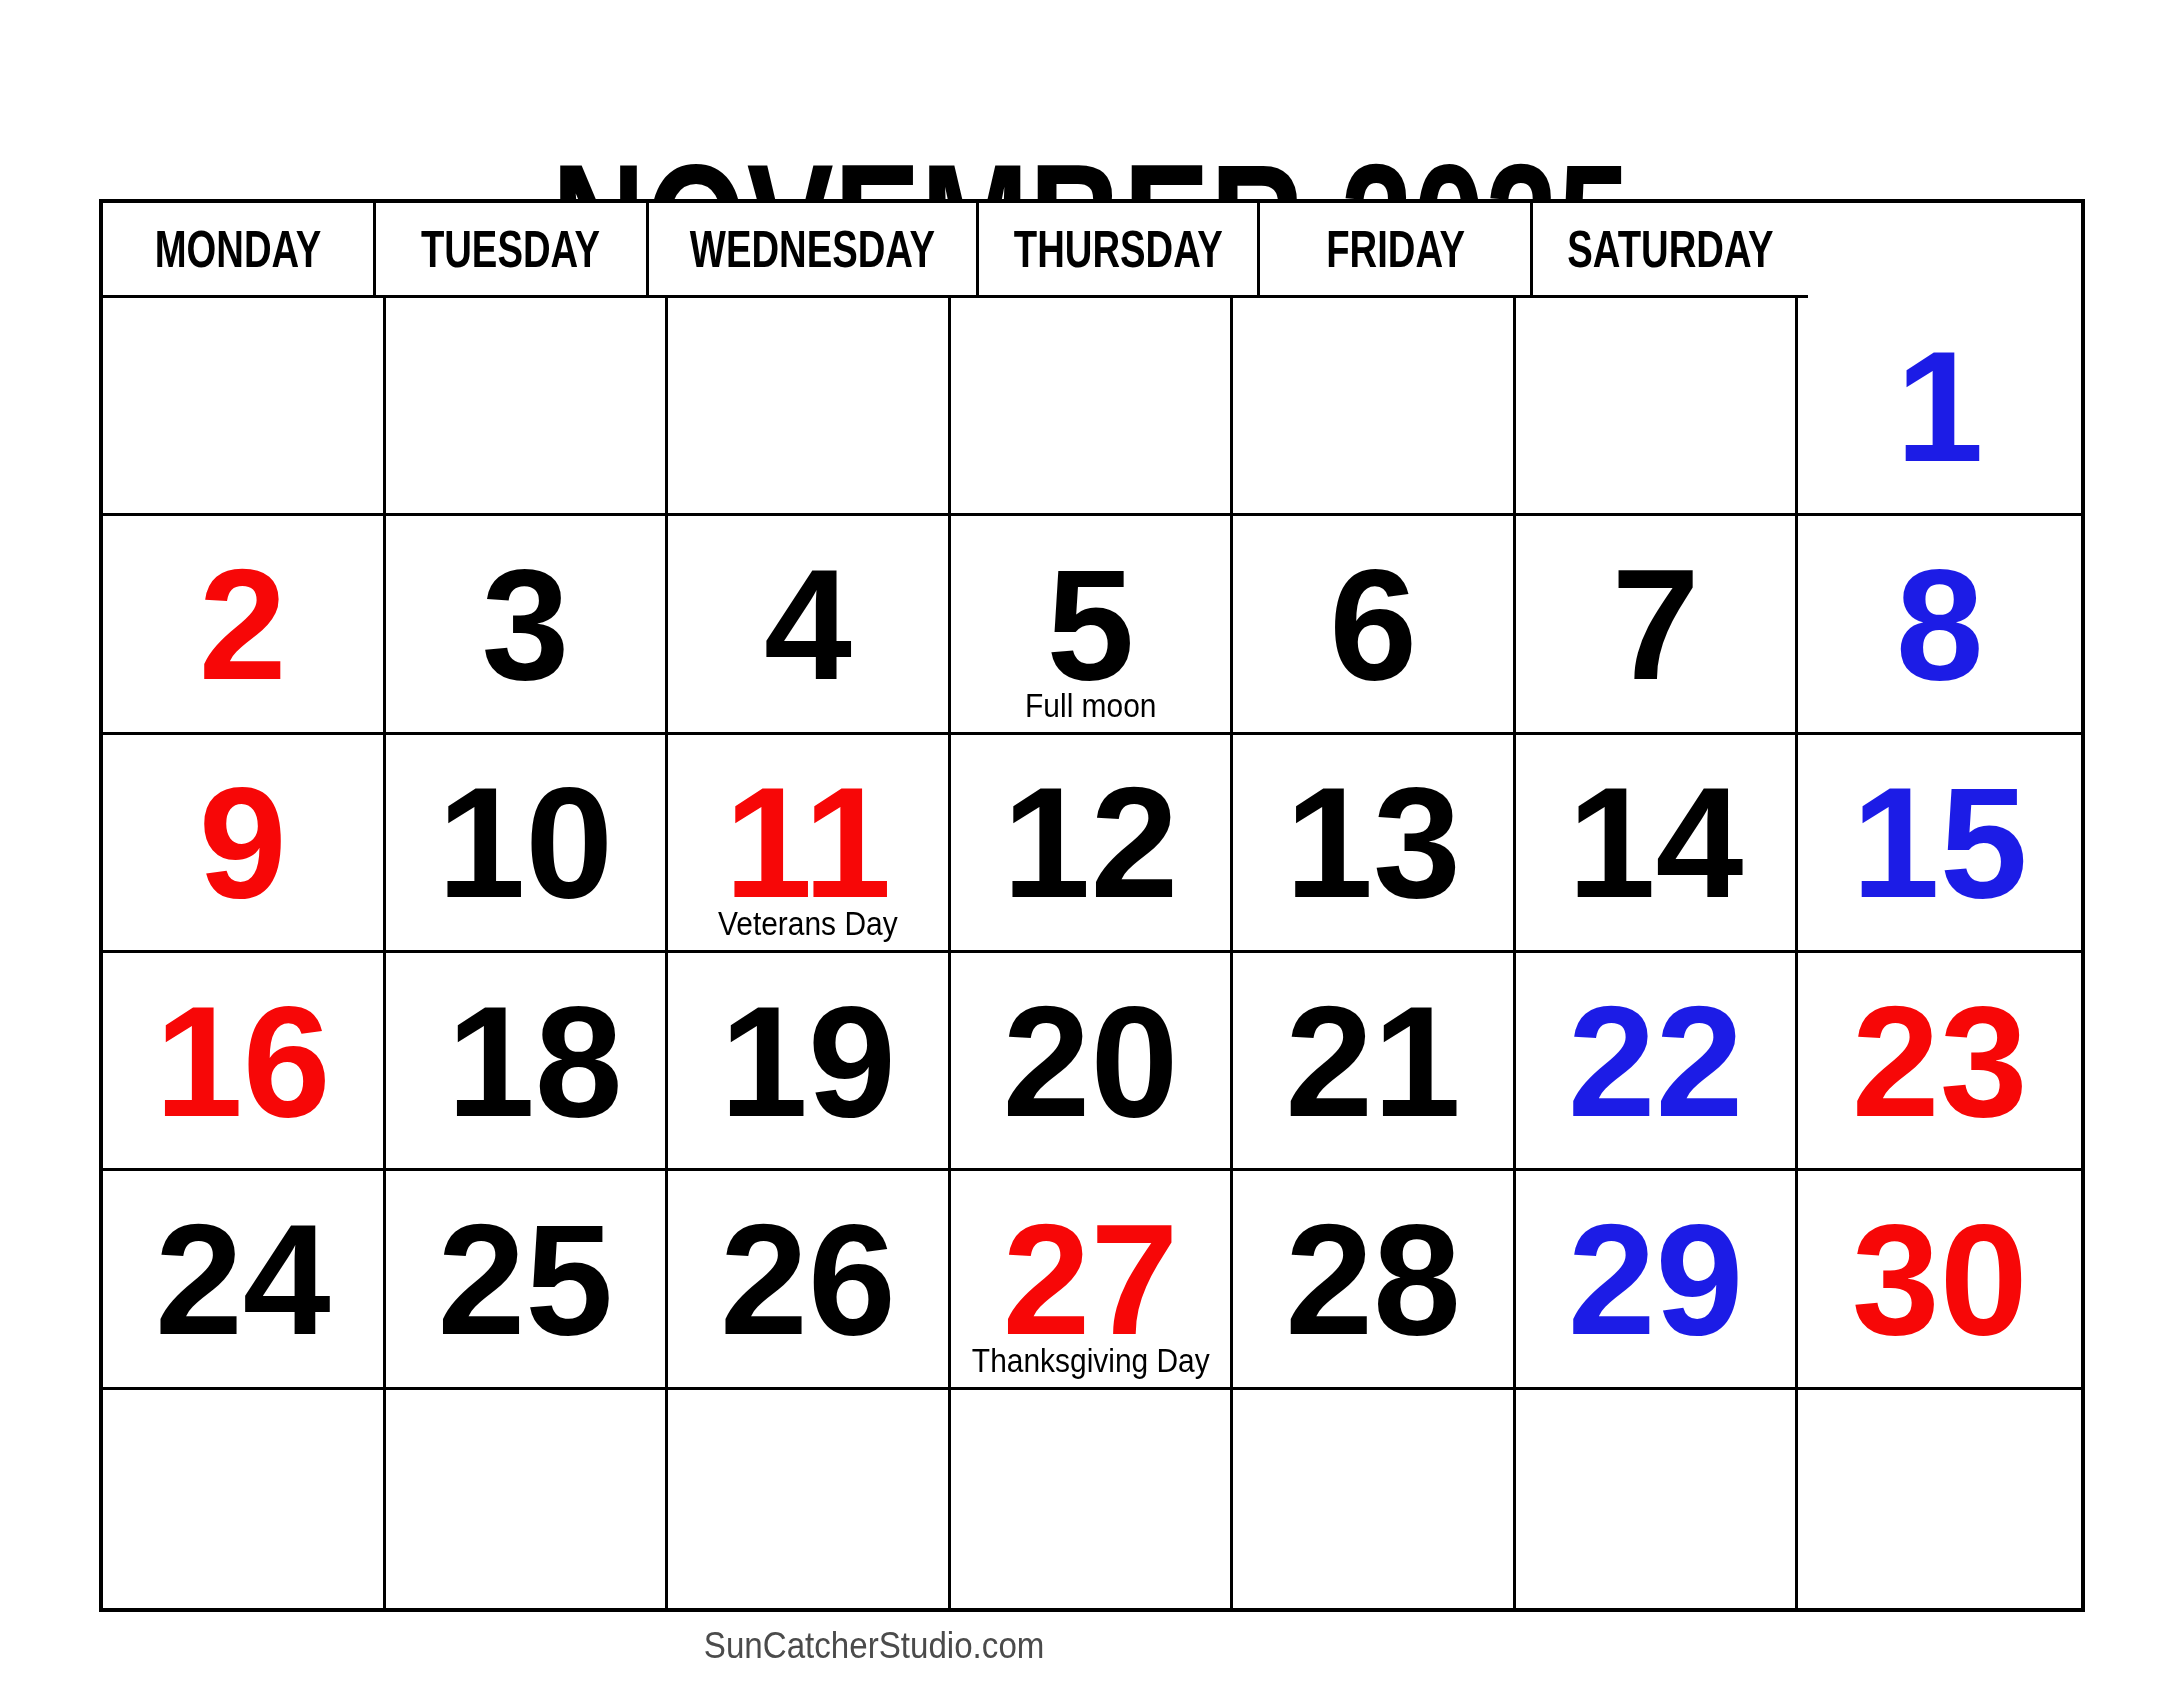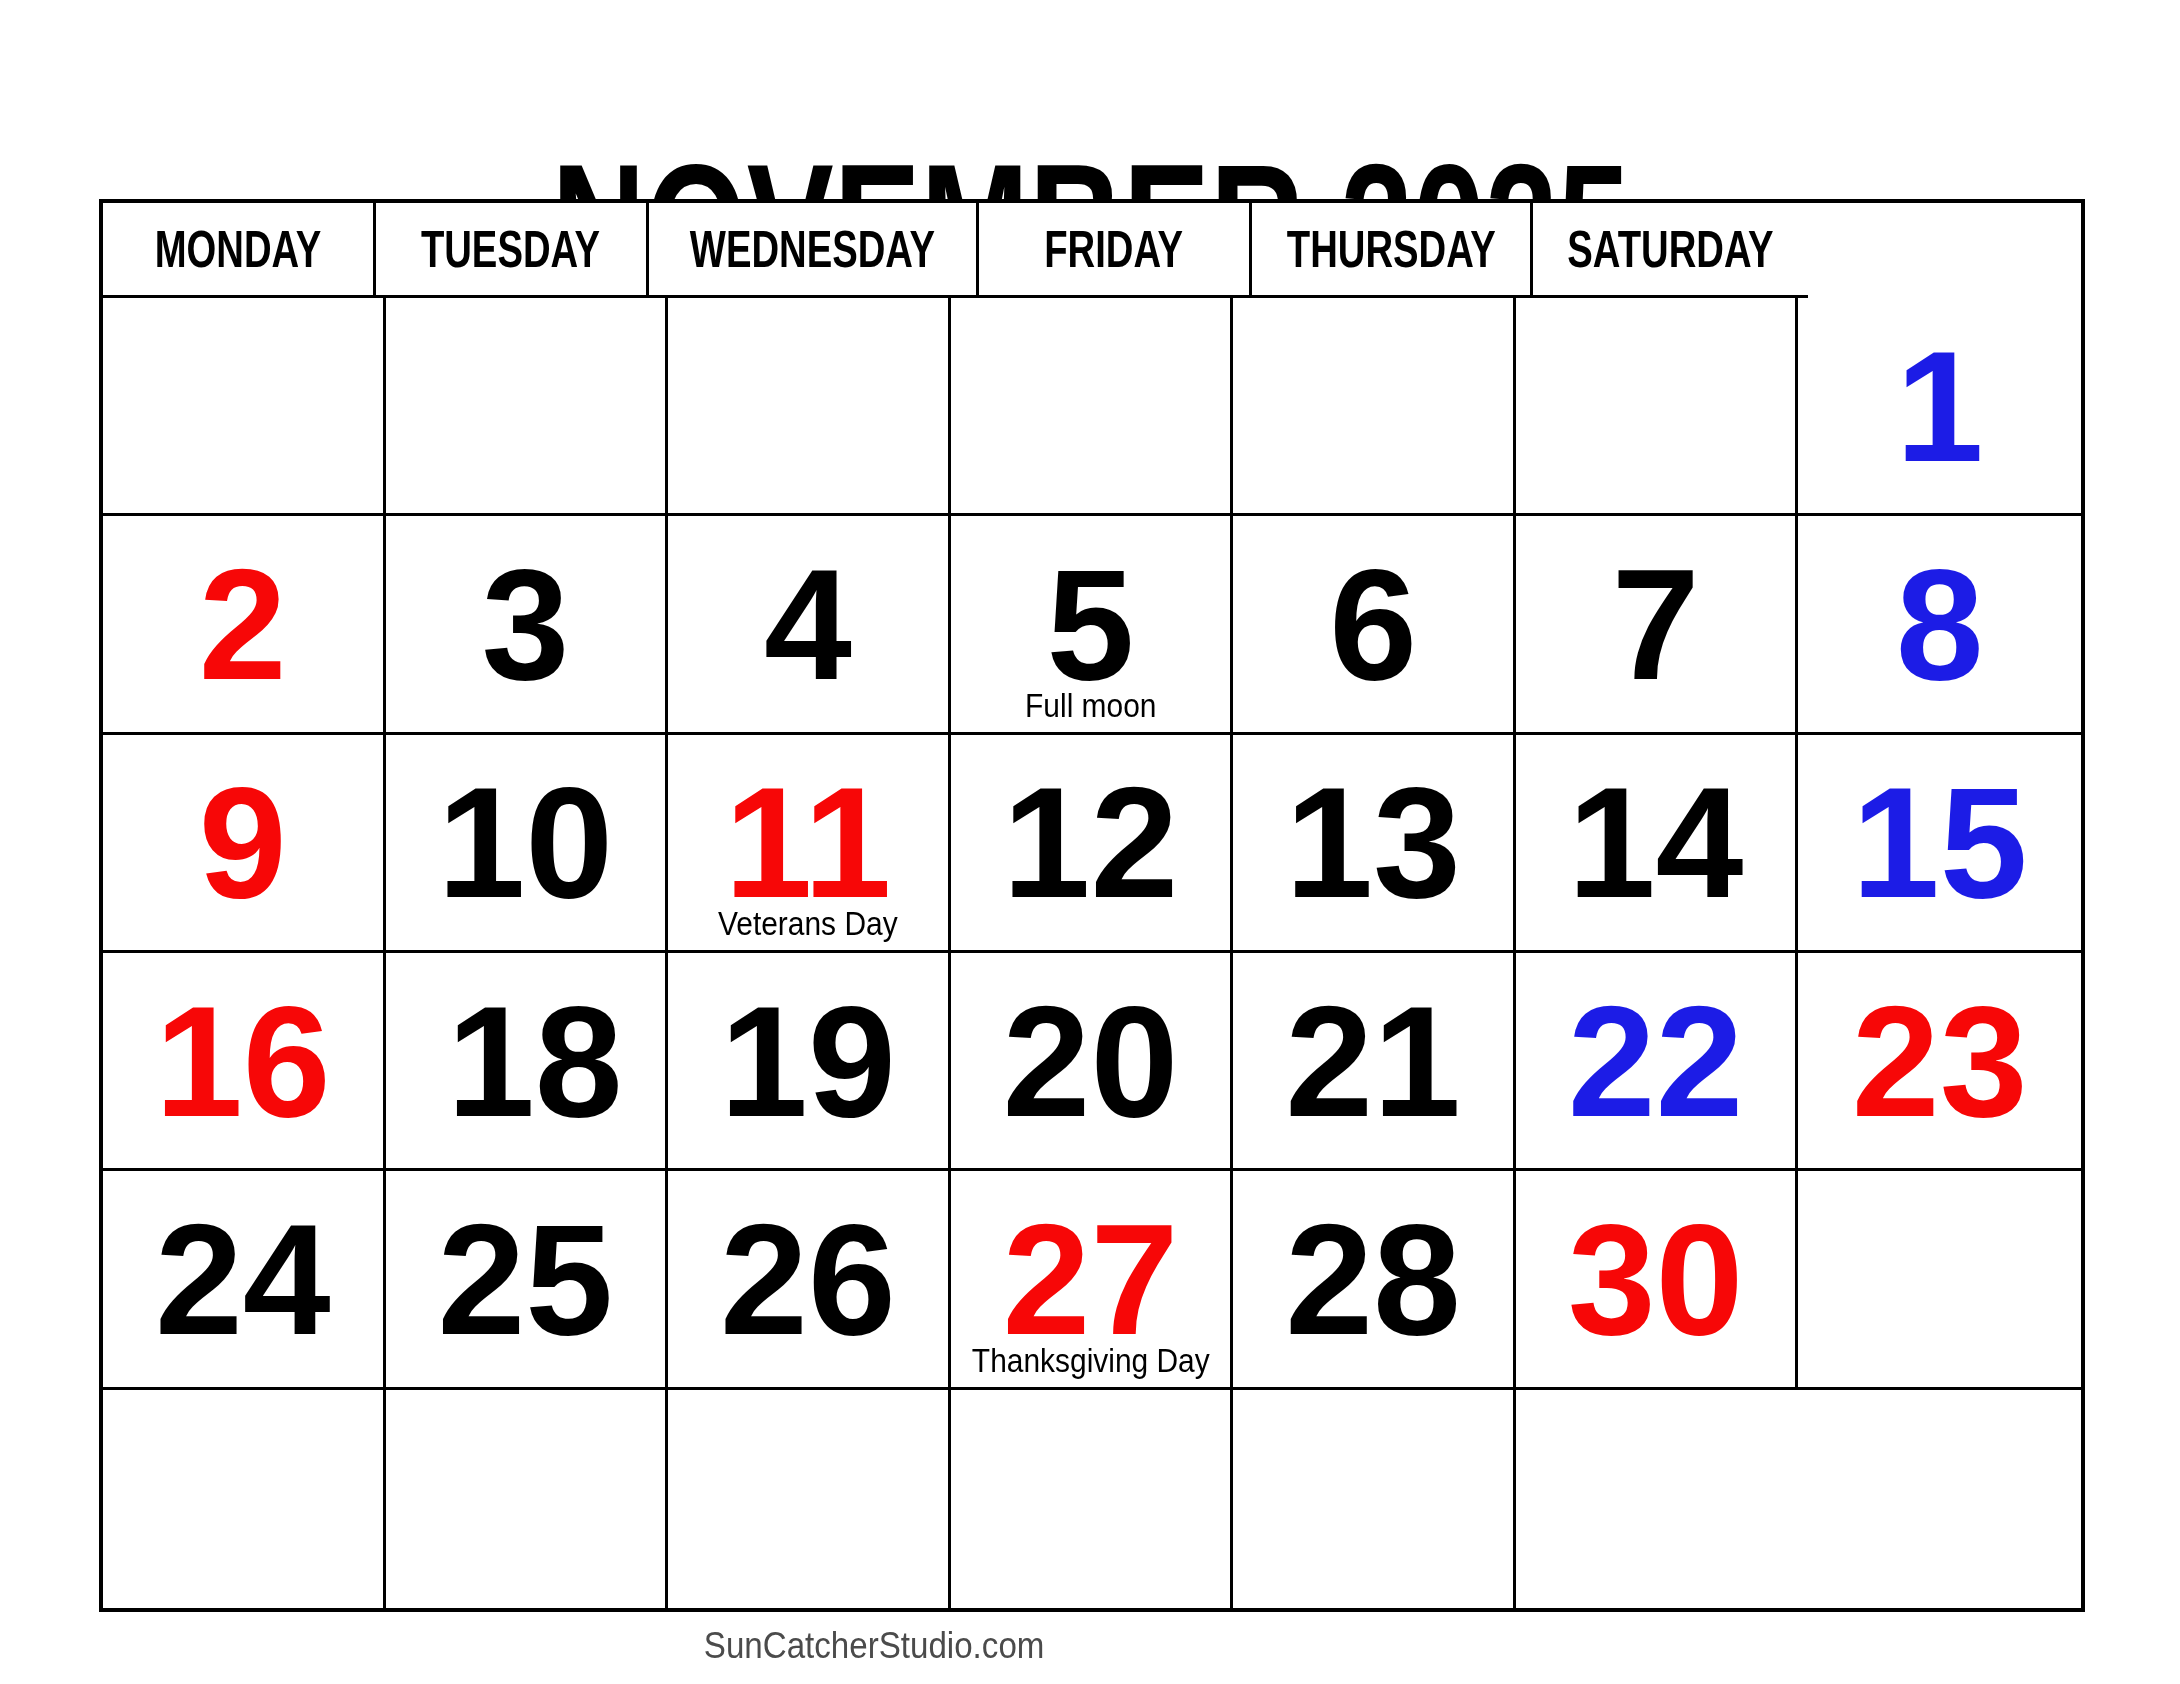--- a/index.html
+++ b/index.html
@@ -58,24 +58,24 @@
         <div class="wd-cell">
           <span class="squeeze-h">MONDAY</span>
         </div>
         <div class="wd-cell">
           <span class="squeeze-h">TUESDAY</span>
         </div>
         <div class="wd-cell">
           <span class="squeeze-h">WEDNESDAY</span>
         </div>
         <div class="wd-cell">
+          <span class="squeeze-h">THURSDAY</span>
+        </div>
+        <div class="wd-cell">
           <span class="squeeze-h">FRIDAY</span>
-        </div>
-        <div class="wd-cell">
-          <span class="squeeze-h">THURSDAY</span>
         </div>
         <div class="wd-cell">
           <span class="squeeze-h">SATURDAY</span>
         </div>
       </div>
     <div class="grid" id="day-grid">
         <div class="cell">
           <span class="num" style="color: rgb(0, 0, 0);"></span>
         </div>
         <div class="cell">
@@ -171,20 +171,23 @@
           <span class="num" style="color: rgb(0, 0, 0);">26</span>
         </div>
         <div class="cell">
           <span class="num" style="color: rgb(247, 7, 7);">27</span>
           <span class="note" style="color: rgb(0, 0, 0);">Thanksgiving Day</span>
         </div>
         <div class="cell">
           <span class="num" style="color: rgb(0, 0, 0);">28</span>
         </div>
         <div class="cell">
+          <span class="num" style="color: rgb(28, 28, 230);">29</span>
+        </div>
+        <div class="cell">
           <span class="num" style="color: rgb(247, 7, 7);">30</span>
         </div>
         <div class="cell">
           <span class="num" style="color: rgb(0, 0, 0);"></span>
         </div>
         <div class="cell">
           <span class="num" style="color: rgb(0, 0, 0);"></span>
         </div>
         <div class="cell">
           <span class="num" style="color: rgb(0, 0, 0);"></span>

